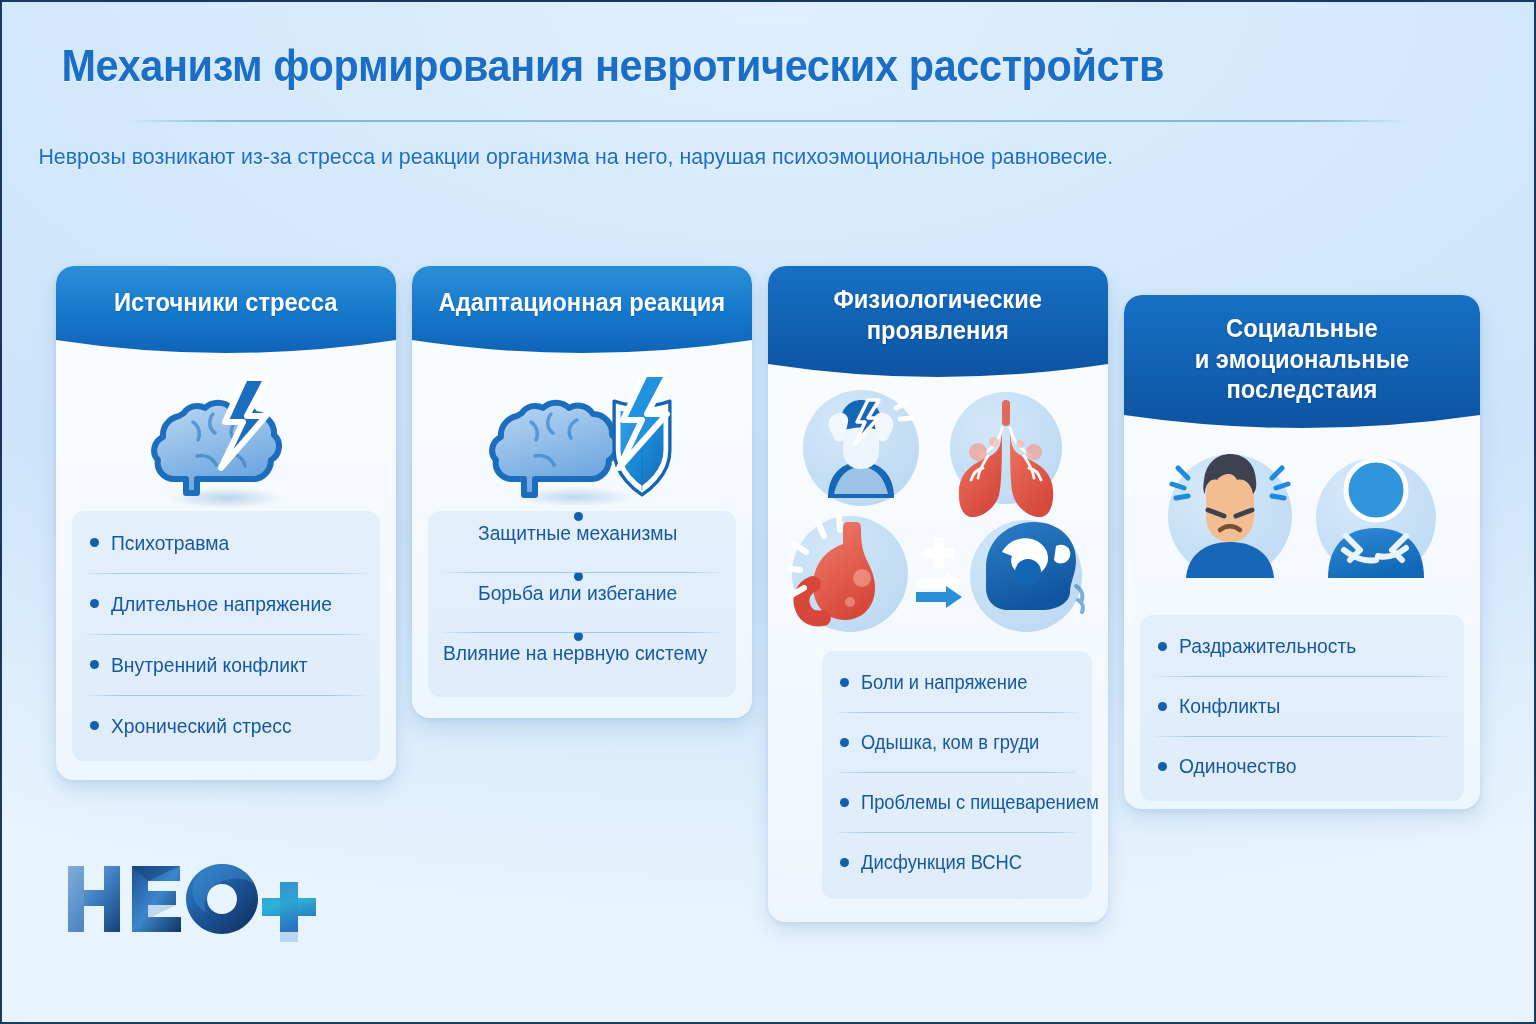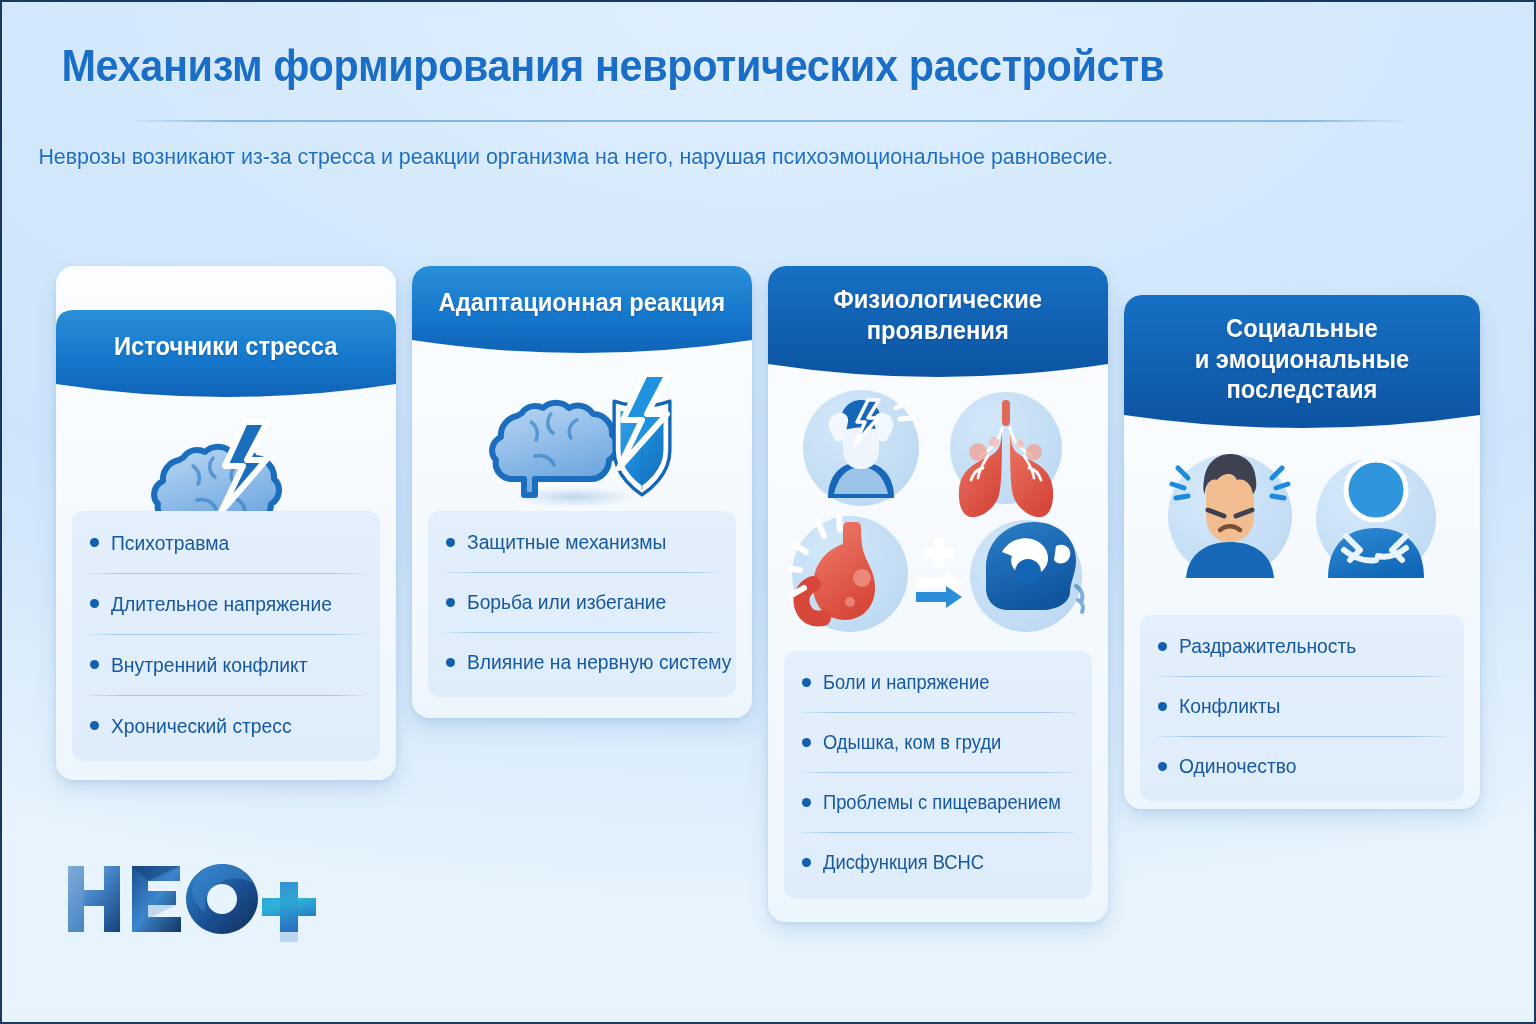--- a/index.html
+++ b/index.html
@@ -150,38 +150,38 @@
   .li-text {
     font-size: 20.5px;
     color: #16589f;
     transform: scaleX(0.94);
     transform-origin: left center;
     white-space: nowrap;
   }
 
   
   #card-1 { left: 56px;  top: 266px; width: 340px; height: 514px; }
-  #card-1 .card-head { height: 92px; margin-top: 44px; }
+  #card-1 .card-head { height: 92px; }
   #card-1 .card-head-text { padding-top: 21px; }
   #card-1 .card-art { height: 150px; margin-top: 6px; }
   #card-1 .list-box { top: 245px; height: 250px; }
   #card-1 .li-row { height: 61px; }
 
   #card-2 { left: 412px; top: 266px; width: 340px; height: 452px; }
   #card-2 .card-head { height: 92px; }
   #card-2 .card-head-text { padding-top: 21px; }
   #card-2 .card-art { height: 150px; margin-top: 6px; }
   #card-2 .list-box { top: 245px; height: 186px; }
-  #card-2 .li-row { height: 60px; }
+  #card-2 .li-row { height: 60px; flex-direction: column; }
 
   #card-3 { left: 768px; top: 266px; width: 340px; height: 656px; }
   #card-3 .card-head { height: 118px; }
   #card-3 .card-head-text { padding-top: 18px; }
   #card-3 .card-art { height: 248px; margin-top: 2px; }
-  #card-3 .list-box { top: 385px; height: 248px; }
+  #card-3 .list-box { top: 385px; height: 248px; margin-left: 38px; }
   #card-3 .li-row { height: 60px; }
   #card-3 .li-text { font-size: 19.5px; }
 
   #card-4 { left: 1124px; top: 266px; width: 356px; height: 514px; margin-top: 29px; }
   #card-4 .card-head { height: 140px; }
   #card-4 .card-head-text { padding-top: 18px; }
   #card-4 .card-art { height: 155px; margin-top: 2px; }
   #card-4 .list-box { top: 320px; height: 186px; }
   #card-4 .li-row { height: 60px; }
 

